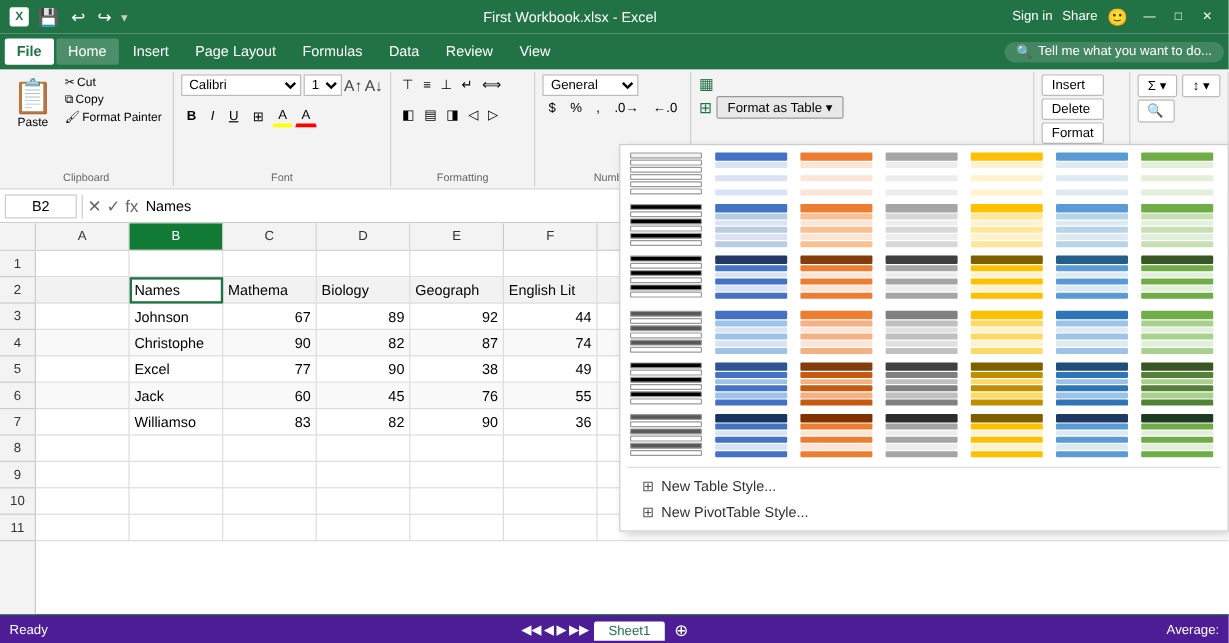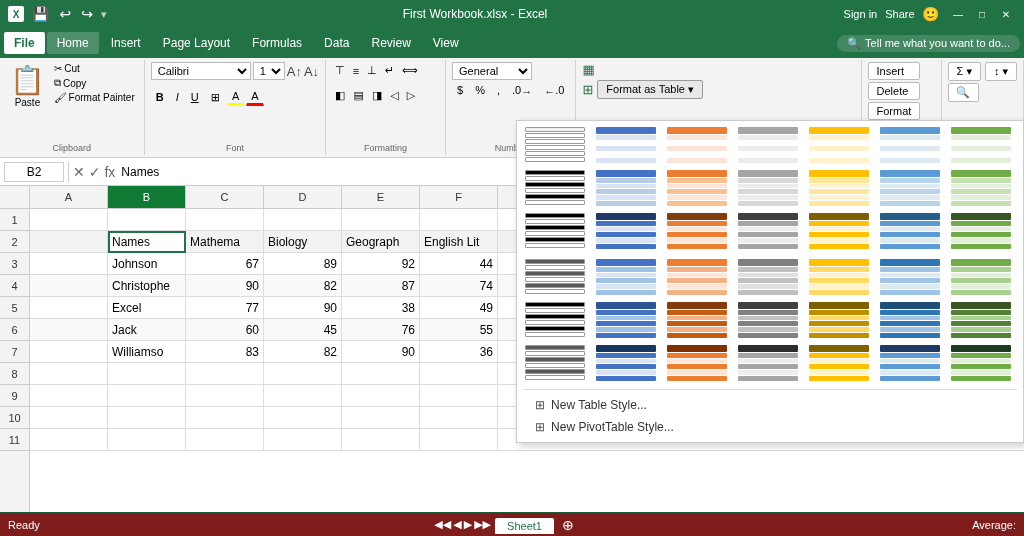--- a/index.html
+++ b/index.html
@@ -67,21 +67,21 @@
     #rows-container { display: flex; flex: 1; overflow: hidden; }
     #row-nums { display: flex; flex-direction: column; background: #f3f3f3; border-right: 1px solid #ccc; width: 30px; min-width: 30px; }
     .row-num { height: 22px; border-bottom: 1px solid #ccc; display: flex; align-items: center; justify-content: center; font-size: 11px; color: #333; }
     #cells-area { flex: 1; display: flex; flex-direction: column; overflow: hidden; }
     .row { display: flex; height: 22px; border-bottom: 1px solid #ddd; }
     .cell { width: 78px; min-width: 78px; height: 22px; border-right: 1px solid #ddd; padding: 2px 4px; font-size: 12px; display: flex; align-items: center; overflow: hidden; }
     .cell.active { outline: 2px solid #217346; outline-offset: -2px; background: #fff; }
     .cell.number { justify-content: flex-end; }
 
     
-    #status-bar { height: 24px; background: #7f1d1d; display: flex; align-items: center; justify-content: space-between; padding: 0 8px; color: #fff; font-size: 11px; border-top: 1px solid #1a5c37; }
+    #status-bar { height: 24px; background: #4c1d95; display: flex; align-items: center; justify-content: space-between; padding: 0 8px; color: #fff; font-size: 11px; border-top: 1px solid #1a5c37; }
     #status-bar .tabs-area { display: flex; align-items: center; gap: 4px; }
     .sheet-tab { background: #fff; color: #217346; padding: 2px 12px; font-size: 11px; cursor: pointer; border-radius: 2px 2px 0 0; margin-top: 2px; }
     .add-sheet { color: #fff; cursor: pointer; font-size: 14px; padding: 0 4px; }
     .nav-arrows { display: flex; gap: 2px; color: #fff; }
     .status-right { display: flex; gap: 12px; }
 
     
     #format-table-dropdown { position: absolute; top: 120px; left: 516px; width: 508px; background: #fff; border: 1px solid #ccc; box-shadow: 3px 3px 8px rgba(0,0,0,0.2); z-index: 100; display: flex; flex-direction: column; }
     #dropdown-scroll-area { flex: 1; overflow-y: auto; overflow-x: hidden; padding: 4px 6px; max-height: 390px; }
     #dropdown-scroll-area::-webkit-scrollbar { width: 12px; }

